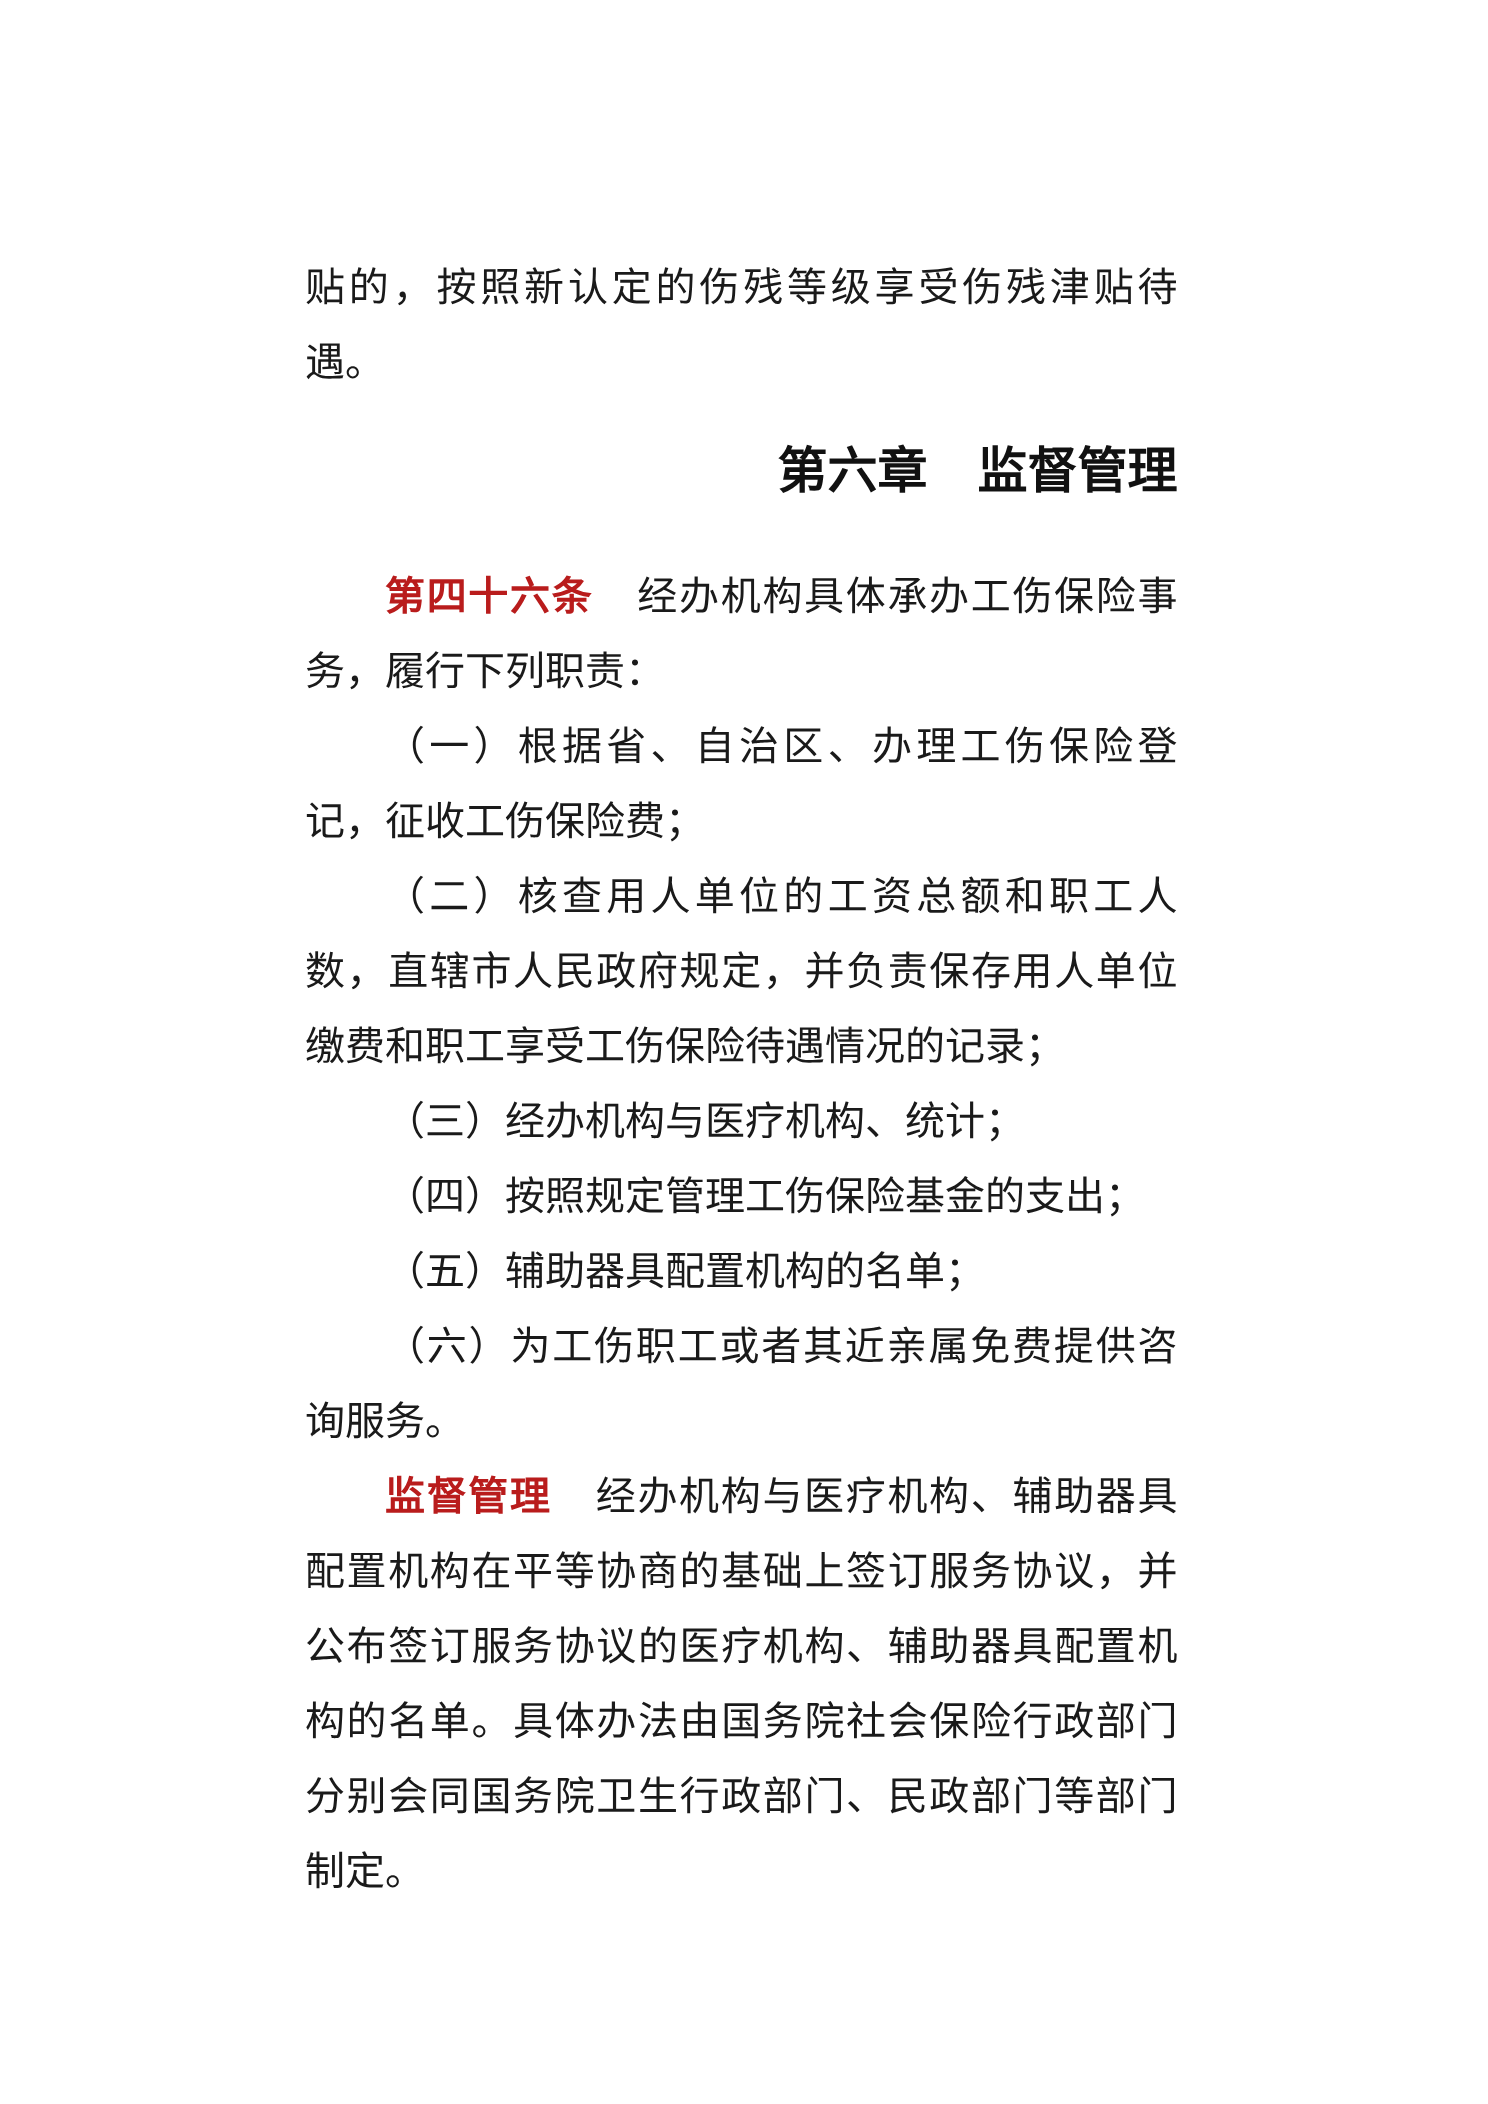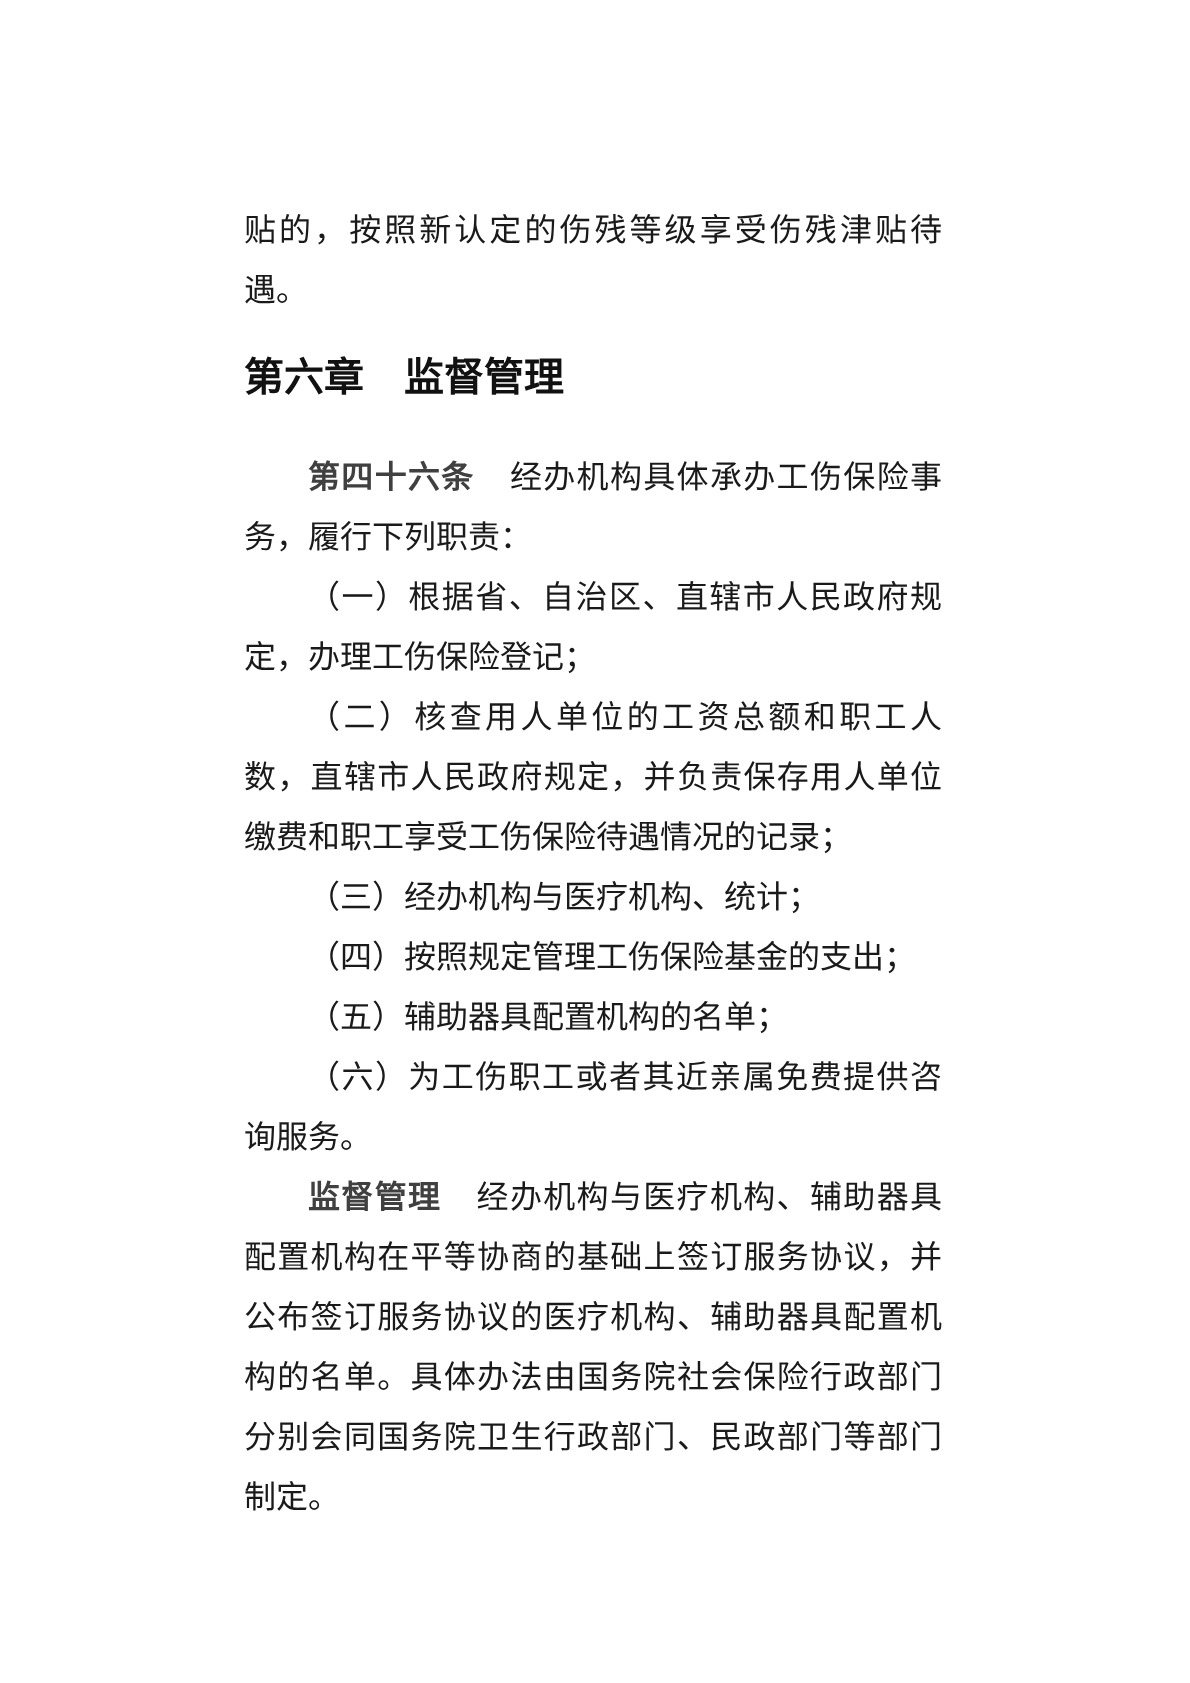--- a/index.html
+++ b/index.html
@@ -30,45 +30,45 @@
     word-break: break-all;
   }
   .continuation {
     text-indent: 0;
   }
   .chapter {
     font-family: "Liberation Sans", "DejaVu Sans", sans-serif;
     font-weight: 700;
     font-size: 40px;
     line-height: 60px;
-    text-align: left;
+    text-align: right;
     text-indent: 0;
     margin: 27px 0 40px 0;
     color: #111111;
   }
   .lead {
     font-family: "Liberation Sans", "DejaVu Sans", sans-serif;
     font-weight: 700;
     margin-right: 1.1em;
-    color: #404040;
+    color: #b91c1c;
   }
   .lead:empty { display: none; }
 </style>
 </head>
 <body>
 
 <div class="page">
 
   <p class="body-par continuation">贴的，按照新认定的伤残等级享受伤残津贴待遇。</p>
 
   <h2 class="chapter">第六章　监督管理</h2>
 
   <p class="body-par"><span class="lead">第四十六条</span><span>经办机构具体承办工伤保险事务，履行下列职责：</span></p>
 
-  <p class="body-par">（一）根据省、自治区、直辖市人民政府规定，办理工伤保险登记；</p>
+  <p class="body-par">（一）根据省、自治区、办理工伤保险登记，征收工伤保险费；</p>
 
   <p class="body-par">（二）核查用人单位的工资总额和职工人数，直辖市人民政府规定，并负责保存用人单位缴费和职工享受工伤保险待遇情况的记录；</p>
 
   <p class="body-par">（三）经办机构与医疗机构、统计；</p>
 
   <p class="body-par">（四）按照规定管理工伤保险基金的支出；</p>
 
   <p class="body-par">（五）辅助器具配置机构的名单；</p>
 
   <p class="body-par">（六）为工伤职工或者其近亲属免费提供咨询服务。</p>

